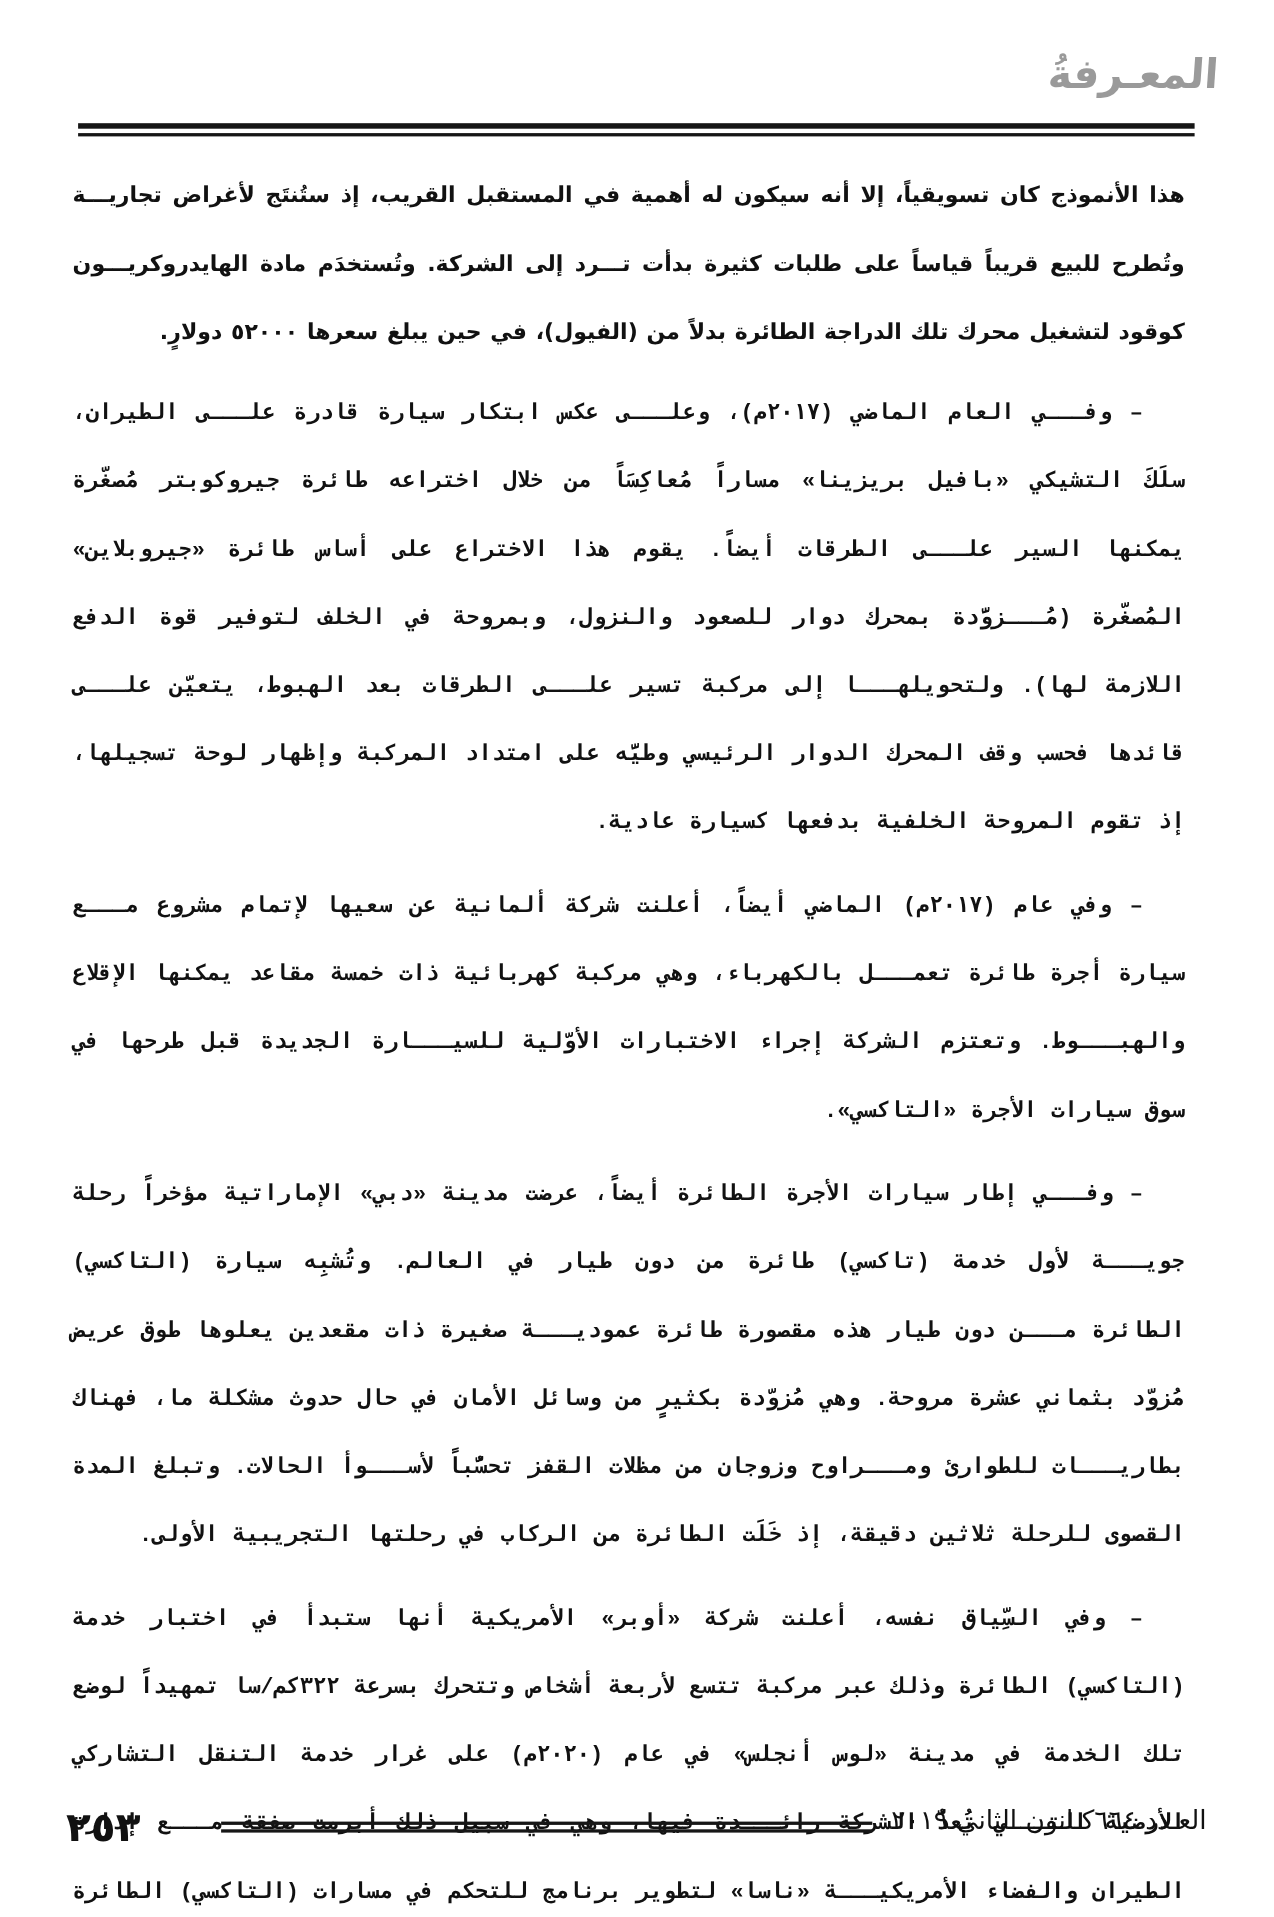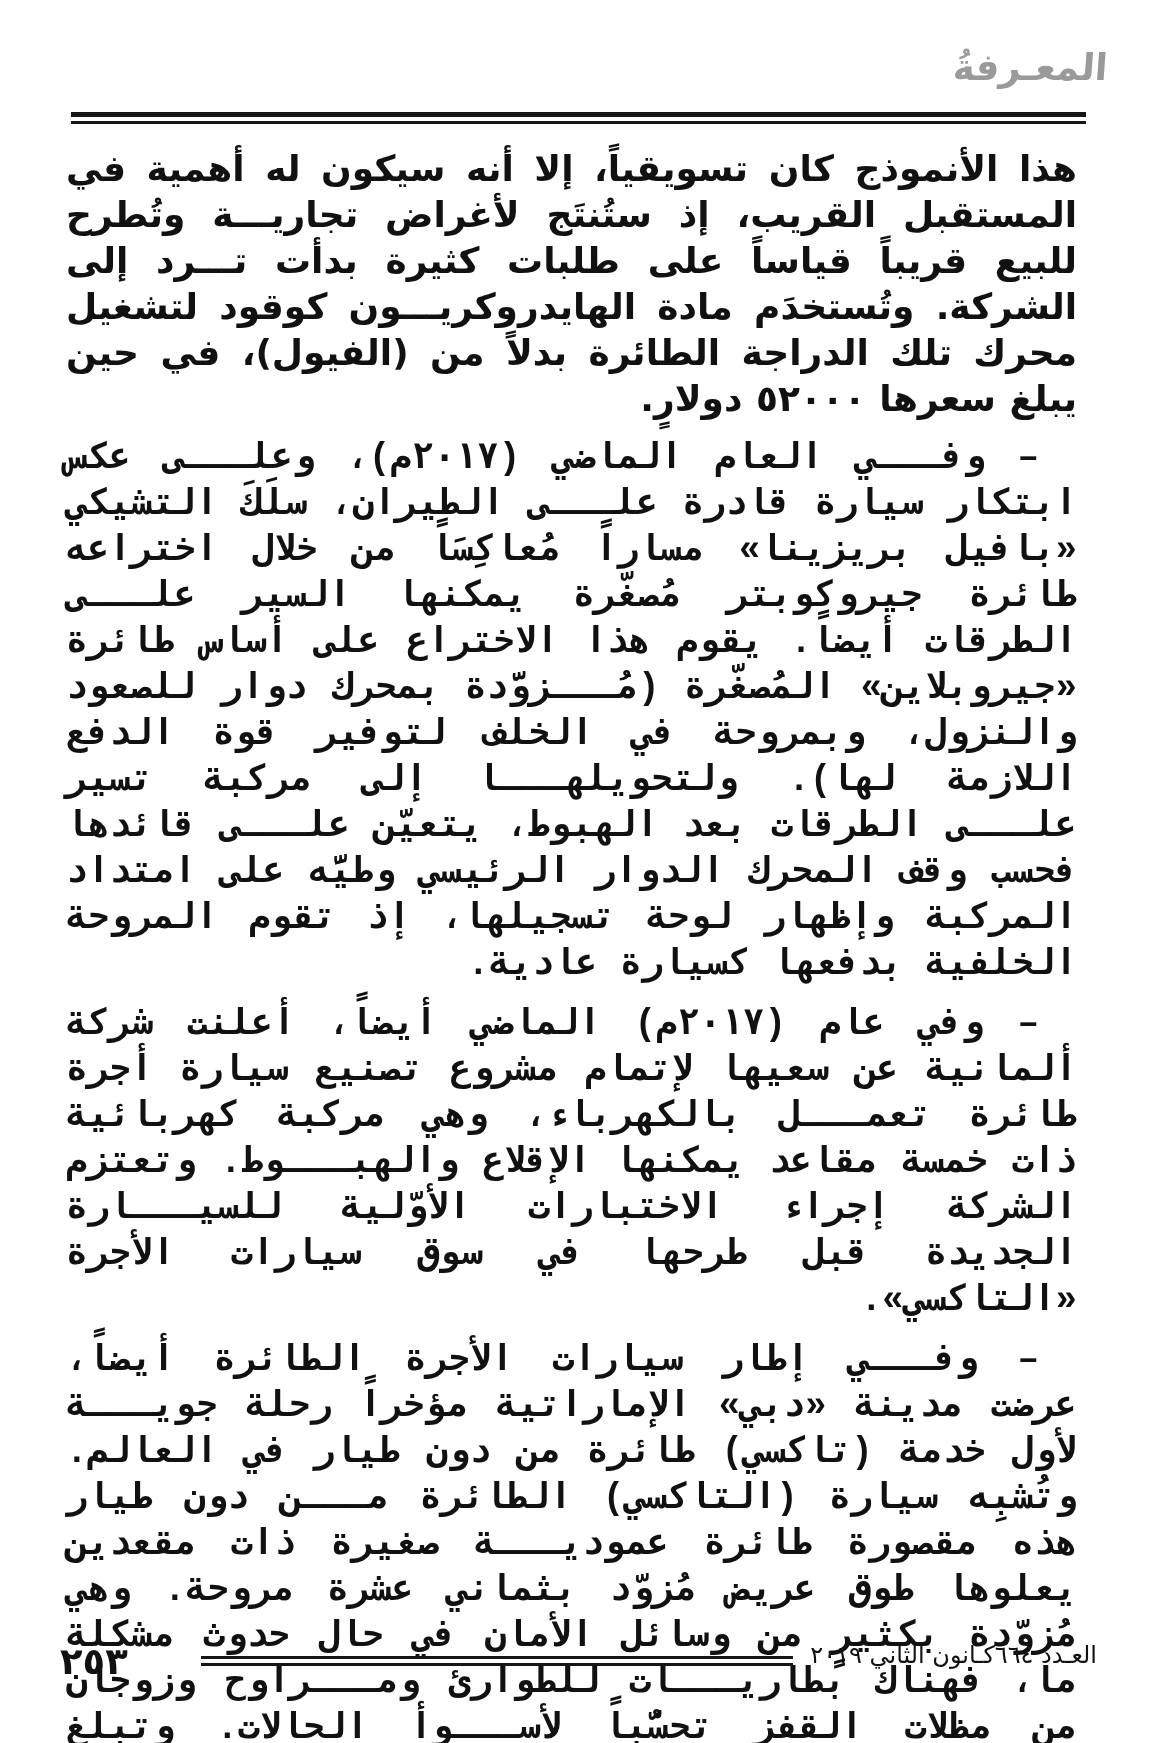--- a/index.html
+++ b/index.html
@@ -46,23 +46,23 @@
   }
 
   
   .article-body {
     position: absolute;
     top: 146px;
     right: 81px;
     left: 66px;
   }
   .article-body p {
-    font-size: 36px;
+    font-size: 20px;
     font-weight: bold;
-    line-height: 46px;
+    line-height: 62px;
     text-align: justify;
     direction: rtl;
     margin-bottom: 14px;
     word-spacing: 1px;
   }
   .article-body p.indented { text-indent: 38px; font-family: Liberation Mono, monospace; }
 
   
   .footer-rule {
     position: absolute;
@@ -93,21 +93,21 @@
 <body>
 
 <header class="header">
   <div class="magazine-logo">المعـرفةُ</div>
   <div class="header-rule"></div>
 </header>
 
 <main class="article-body">
   <p>هذا الأنموذج كان تسويقياً، إلا أنه سيكون له أهمية في المستقبل القريب، إذ ستُنتَج لأغراض تجاريـــة وتُطرح للبيع قريباً قياساً على طلبات كثيرة بدأت تـــرد إلى الشركة. وتُستخدَم مادة الهايدروكريـــون كوقود لتشغيل محرك تلك الدراجة الطائرة بدلاً من (الفيول)، في حين يبلغ سعرها ٥٢٠٠٠ دولارٍ.</p>
   <p class="indented">– وفـــي العام الماضي (٢٠١٧م)، وعلـــى عكس ابتكار سيارة قادرة علـــى الطيران، سلَكَ التشيكي «بافيل بريزينا» مساراً مُعاكِسَاً من خلال اختراعه طائرة جيروكوبتر مُصغّرة يمكنها السير علـــى الطرقات أيضاً. يقوم هذا الاختراع على أساس طائرة «جيروبلاين» المُصغّرة (مُـــزوَّدة بمحرك دوار للصعود والنزول، وبمروحة في الخلف لتوفير قوة الدفع اللازمة لها). ولتحويلهـــا إلى مركبة تسير علـــى الطرقات بعد الهبوط، يتعيّن علـــى قائدها فحسب وقف المحرك الدوار الرئيسي وطيَّه على امتداد المركبة وإظهار لوحة تسجيلها، إذ تقوم المروحة الخلفية بدفعها كسيارة عادية.</p>
-  <p class="indented">– وفي عام (٢٠١٧م) الماضي أيضاً، أعلنت شركة ألمانية عن سعيها لإتمام مشروع تصنيع سيارة أجرة طائرة تعمـــل بالكهرباء، وهي مركبة كهربائية ذات خمسة مقاعد يمكنها الإقلاع والهبـــوط. وتعتزم الشركة إجراء الاختبارات الأوّلية للسيـــارة الجديدة قبل طرحها في سوق سيارات الأجرة «التاكسي».</p>
+  <p class="indented">– وفي عام (٢٠١٧م) الماضي أيضاً، أعلنت شركة ألمانية عن سعيها لإتمام مشروع مـــع سيارة أجرة طائرة تعمـــل بالكهرباء، وهي مركبة كهربائية ذات خمسة مقاعد يمكنها الإقلاع والهبـــوط. وتعتزم الشركة إجراء الاختبارات الأوّلية للسيـــارة الجديدة قبل طرحها في سوق سيارات الأجرة «التاكسي».</p>
   <p class="indented">– وفـــي إطار سيارات الأجرة الطائرة أيضاً، عرضت مدينة «دبي» الإماراتية مؤخراً رحلة جويـــة لأول خدمة (تاكسي) طائرة من دون طيار في العالم. وتُشبِه سيارة (التاكسي) الطائرة مـــن دون طيار هذه مقصورة طائرة عموديـــة صغيرة ذات مقعدين يعلوها طوق عريض مُزوّد بثماني عشرة مروحة. وهي مُزوّدة بكثيرٍ من وسائل الأمان في حال حدوث مشكلة ما، فهناك بطاريـــات للطوارئ ومـــراوح وزوجان من مظلات القفز تحسُّباً لأســـوأ الحالات. وتبلغ المدة القصوى للرحلة ثلاثين دقيقة، إذ خَلَت الطائرة من الركاب في رحلتها التجريبية الأولى.</p>
   <p class="indented">– وفي السِّياق نفسه، أعلنت شركة «أوبر» الأمريكية أنها ستبدأ في اختبار خدمة (التاكسي) الطائرة وذلك عبر مركبة تتسع لأربعة أشخاص وتتحرك بسرعة ٣٢٢كم/سا تمهيداً لوضع تلك الخدمة في مدينة «لوس أنجلس» في عام (٢٠٢٠م) على غرار خدمة التنقل التشاركي الأرضية التـــي تُعدُّ الشركة رائـــدة فيها، وهي في سبيل ذلك أبرمت صفقة مـــع إدارة الطيران والفضاء الأمريكيـــة «ناسا» لتطوير برنامج للتحكم في مسارات (التاكسي) الطائرة في الجو على امتداد</p>
 </main>
 
 <footer>
   <div class="footer-rule"></div>
   <div class="footer-issue">العـدد ٦٦٤كـانون الثاني ٢٠١٩</div>
   <div class="footer-page-number">٢٥٣</div>
 </footer>
 

